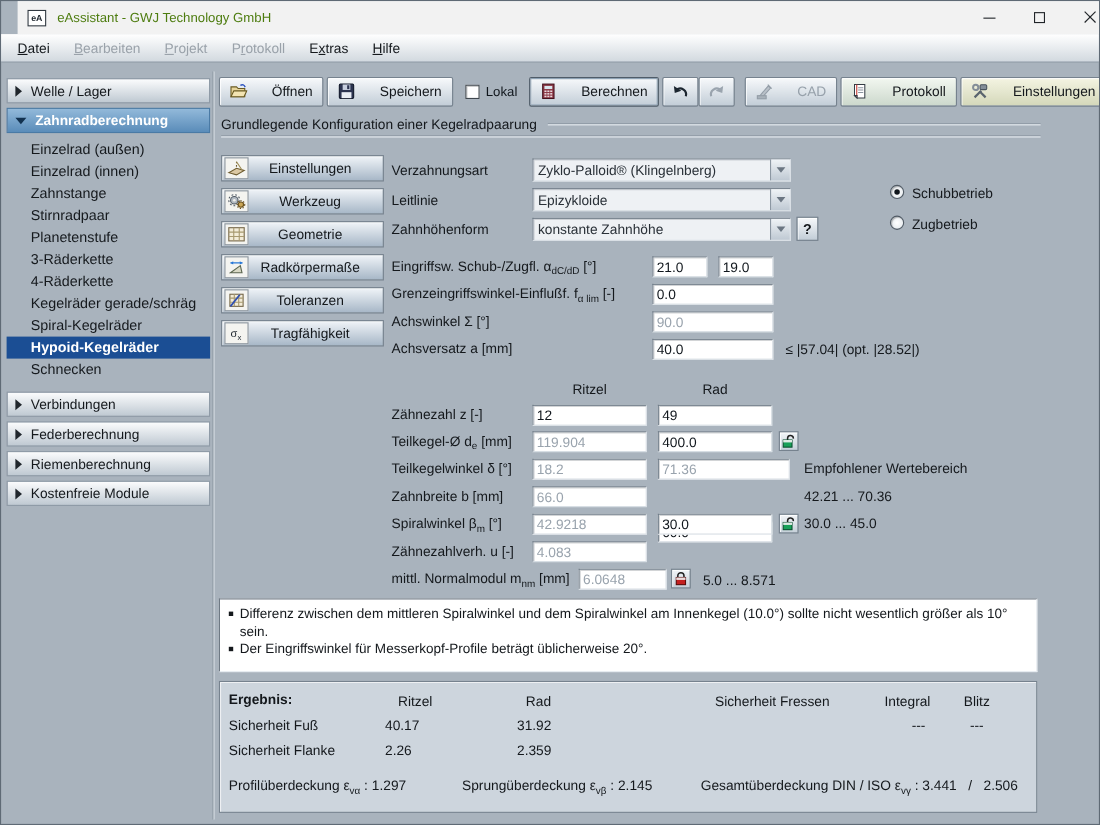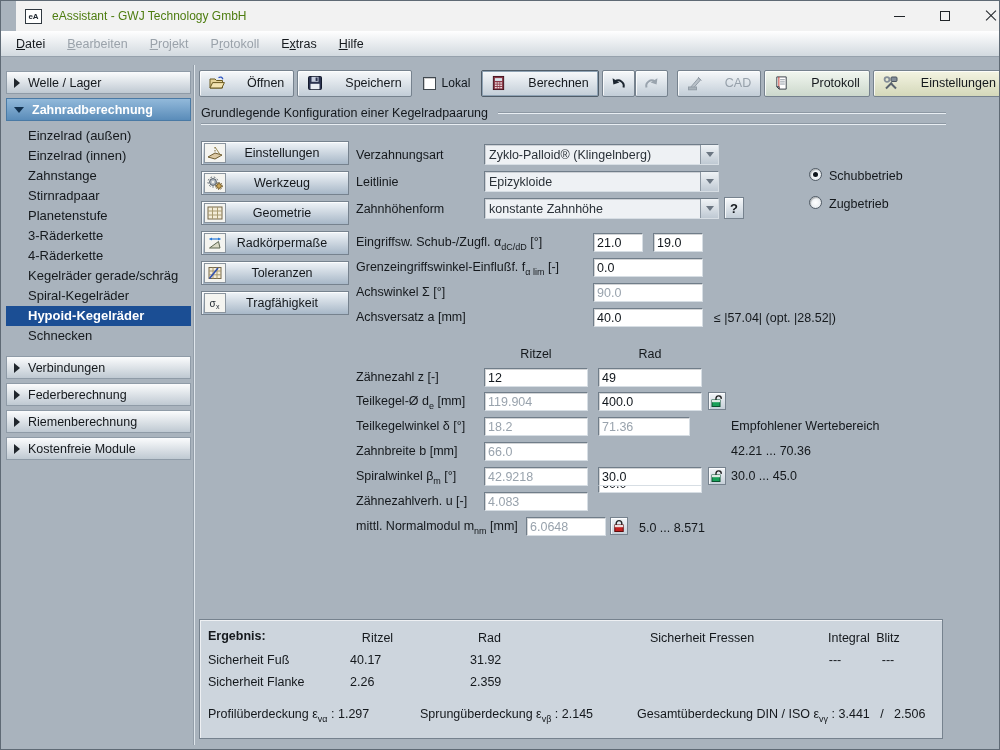--- a/index.html
+++ b/index.html
@@ -382,21 +382,21 @@
       <button class="lockbtn" style="left:512px; top:335px">
         <svg width="12" height="14" viewBox="0 0 12 14">
             <path d="M5 6 V4.2 a2.6 2.6 0 0 1 5.2 0.6" fill="none" stroke="#222" stroke-width="1.4"></path>
             <rect x="1" y="6" width="8" height="6.5" fill="#18a058" stroke="#0c5030"></rect>
             <rect x="1" y="6" width="8" height="2.2" fill="#dfeae4"></rect>
           </svg>
       </button>
 
       <span class="flabel" style="left:160px; top:362px">Teilkegelwinkel δ [°]</span>
       <input class="field dis" style="left: 288px; top: 360px; width: 104px;" value="18.2">
-      <input class="field dis" style="left: 402px; top: 360px; width: 92px;" value="71.36">
+      <input class="field dis" style="left: 402px; top: 360px; width: 120px;" value="71.36">
       <span class="note" style="left:535px; top:362px">Empfohlener Wertebereich</span>
 
       <span class="flabel" style="left:160px; top:387px">Zahnbreite b [mm]</span>
       <input class="field dis" style="left: 288px; top: 385px; width: 104px;" value="66.0">
       <input class="field" style="left: 402px; top: 385px; width: 104px; margin-top: 32px;" value="60.0">
       <span class="note" style="left:535px; top:387px">42.21 ... 70.36</span>
 
       <span class="flabel" style="left:160px; top:412px"><span>Spiralwinkel β</span><sub>m</sub><span> [°]</span></span>
       <input class="field dis" style="left: 288px; top: 410px; width: 104px;" value="42.9218">
       <input class="field" style="left: 402px; top: 410px; width: 104px;" value="30.0">
@@ -416,27 +416,33 @@
       <input class="field dis" style="left: 330px; top: 460px; width: 80px;" value="6.0648">
       <button class="lockbtn" style="left:414px; top:460px">
         <svg width="12" height="14" viewBox="0 0 12 14">
             <path d="M3.2 6 V4.4 a2.8 2.8 0 0 1 5.6 0 V6" fill="none" stroke="#222" stroke-width="1.4"></path>
             <rect x="1.8" y="6" width="8.4" height="6.5" fill="#c42020" stroke="#5c0c0c"></rect>
             <rect x="1.8" y="6" width="8.4" height="2.2" fill="#ecdede"></rect>
           </svg>
       </button>
       <span class="note" style="left:443px; top:464px">5.0 ... 8.571</span>
 
+      <div class="infobox">
+        <ul>
+          <li>Differenz zwischen dem mittleren Spiralwinkel und dem Spiralwinkel am Innenkegel (10.0°) sollte nicht wesentlich größer als 10° sein.</li>
+          <li>Der Eingriffswinkel für Messerkopf-Profile beträgt üblicherweise 20°.</li>
+        </ul>
+      </div>
 
       <div class="results">
         <span class="r-abs r-bold" style="left:8px; top:9px">Ergebnis:</span>
         <span class="r-abs" style="left:150px; top:11px; width:55px; text-align:center">Ritzel</span>
         <span class="r-abs" style="left:262px; top:11px; width:55px; text-align:center">Rad</span>
         <span class="r-abs" style="left:450px; top:11px">Sicherheit Fressen</span>
-        <span class="r-abs" style="left:628px; top:11px; width:50px; ">Integral</span>
+        <span class="r-abs" style="left:600px; top:11px; width:50px; text-align:center">Integral</span>
         <span class="r-abs" style="left:668px; top:11px; width:40px; text-align:center">Blitz</span>
 
         <span class="r-abs" style="left:8px; top:33px">Sicherheit Fuß</span>
         <span class="r-abs r-right" style="left:150px; top:33px; width:55px">40.17</span>
         <span class="r-abs" style="left:270px; top:33px">31.92</span>
         <span class="r-abs" style="left:610px; top:33px; width:50px; text-align:center">---</span>
         <span class="r-abs" style="left:668px; top:33px; width:40px; text-align:center">---</span>
 
         <span class="r-abs" style="left:8px; top:55px">Sicherheit Flanke</span>
         <span class="r-abs r-right" style="left:150px; top:55px; width:55px">2.26</span>

